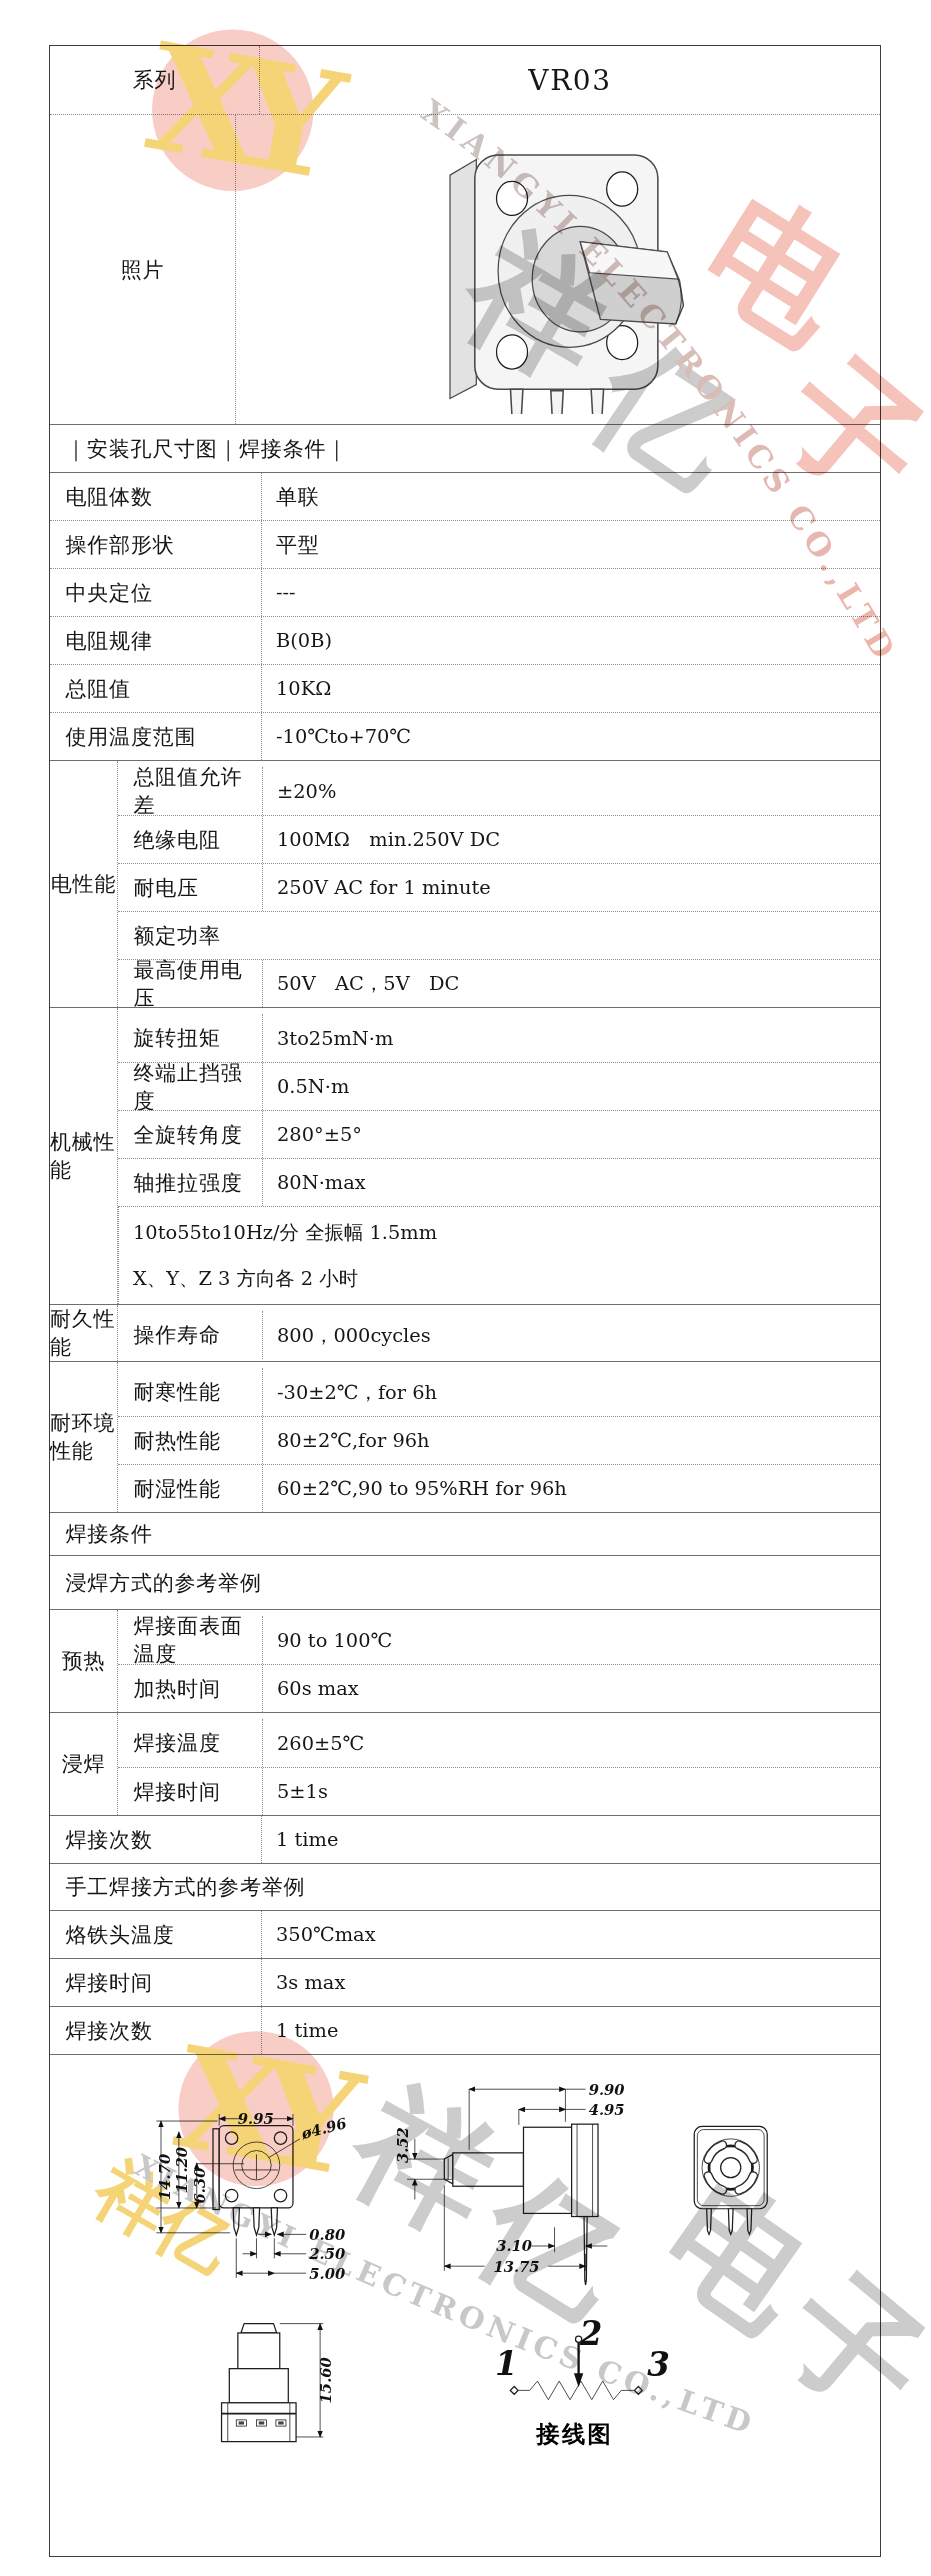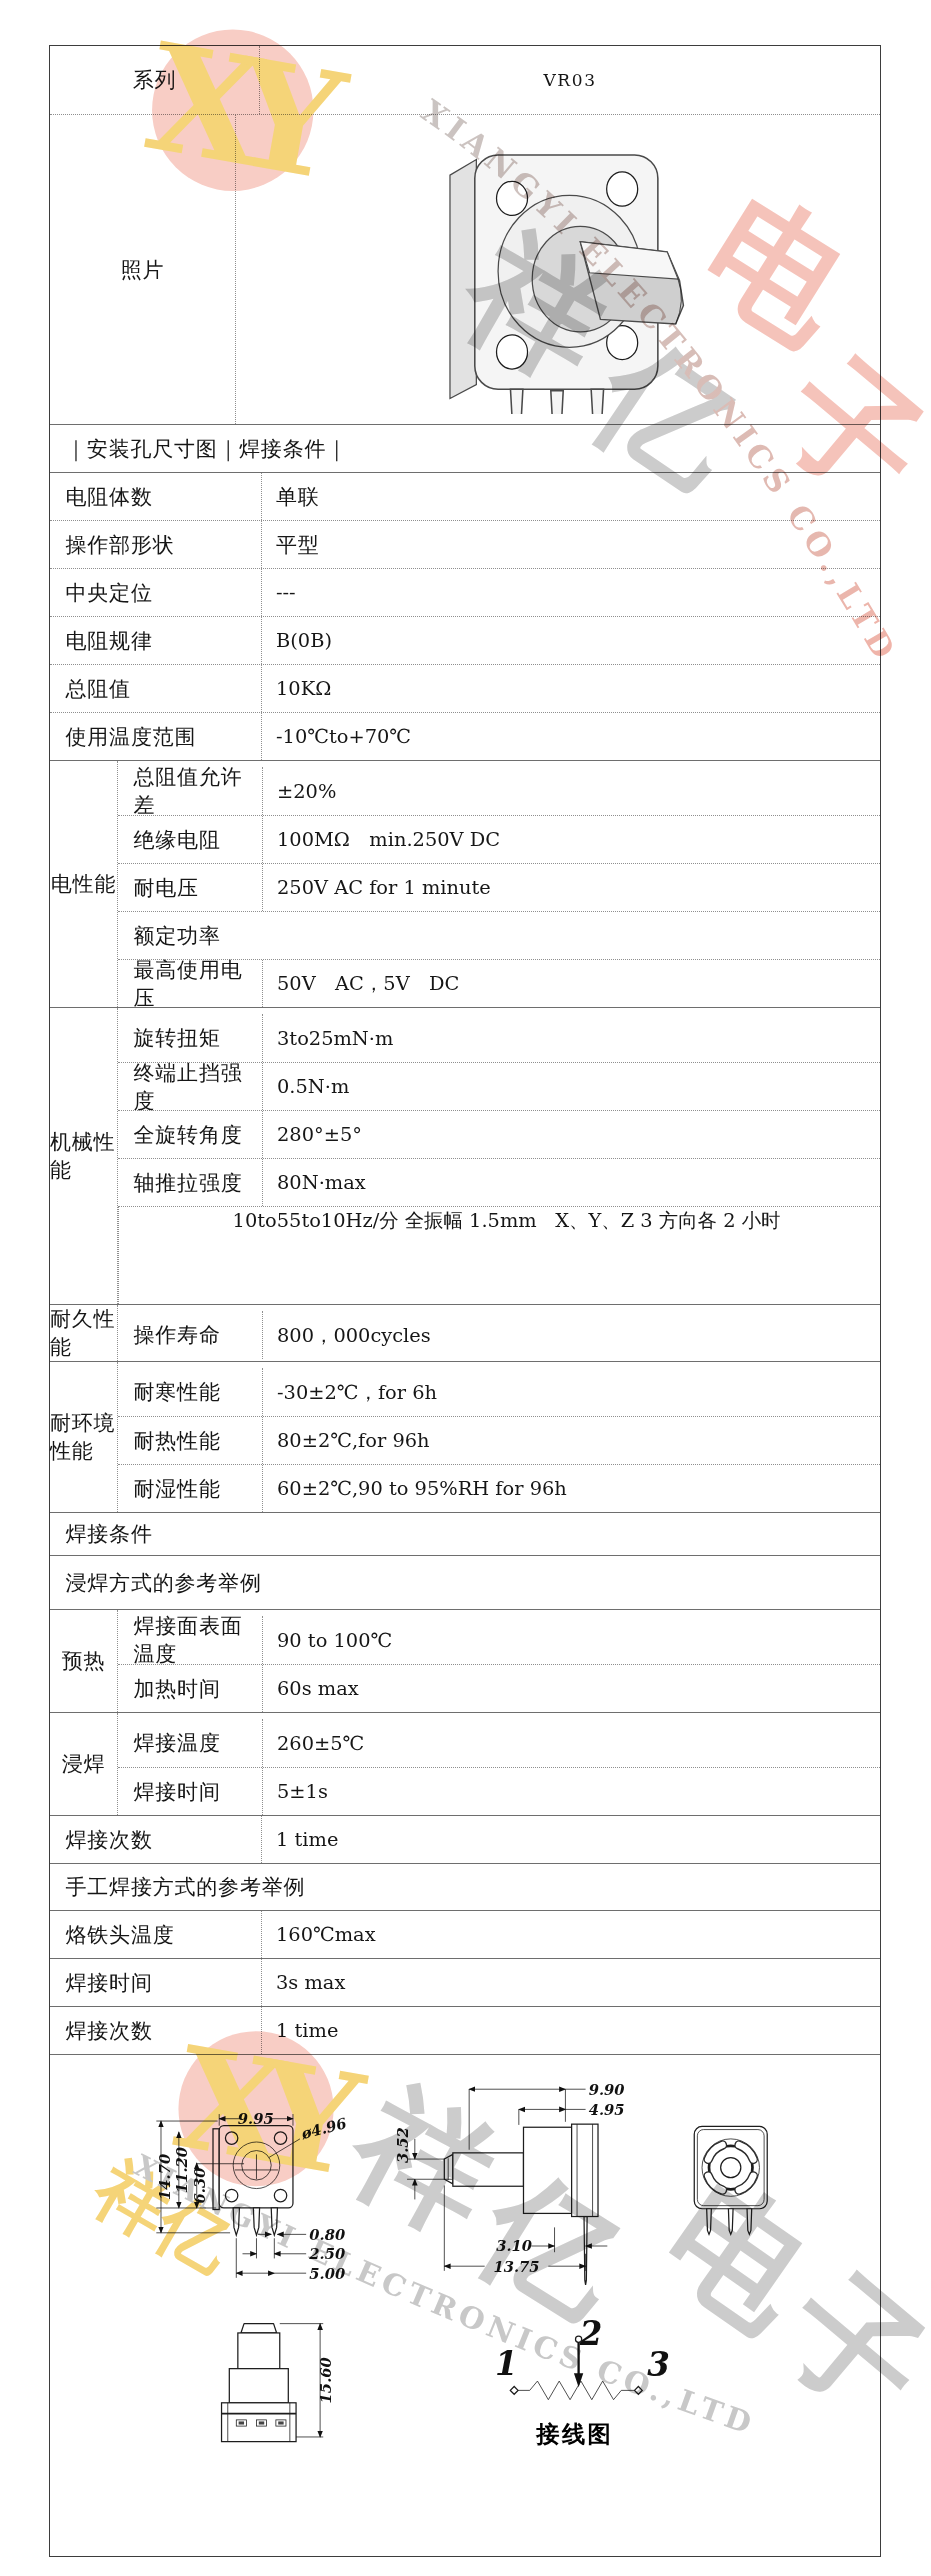--- a/index.html
+++ b/index.html
@@ -20,22 +20,22 @@
   .cc{justify-content:center;}
   .pl{padding-left:15.5px;}
   .val{padding-left:14px;flex:1 1 auto;}
   .vl{border-left:0.8px dotted #8f8f8f;}
   .w270{flex:0 0 209px;} .w239{flex:0 0 185px;} .w272{flex:0 0 211px;}
   .w87{flex:0 0 68px;}  .w185{flex:0 0 144px;}
   .h88{height:68px;} .h399{height:310px;} .h62{height:48px;} .h126{height:98px;}
   .h56{height:43px;} .h70{height:54px;} .h60{height:47px;} .hdraw{height:501px;}
   .zh{font-size:21px;letter-spacing:0.8px;}
   .en{font-size:19.4px;font-family:"DejaVu Serif","Liberation Serif",serif;}
-  .big{font-size:17px;letter-spacing:1.6px;}
-  .two{flex-direction:row;align-items:flex-start;justify-content:center;gap:18.6px;}
+  .big{font-size:28px;letter-spacing:1.6px;}
+  .two{flex-direction:column;align-items:flex-start;justify-content:center;gap:18.6px;}
   .gcell{border-right:0.8px dotted #8f8f8f;}
   .photo-cell{position:relative;flex:1 1 auto;}
   .drow{position:relative;border-top:0.8px solid #6e6e6e;}
 
   
   svg text{font-family:"DejaVu Serif","Liberation Serif",serif;}
   .lnf{stroke:#1d1d1d;stroke-width:1.6;fill:#ffffff;}
   .lnt{stroke:#1d1d1d;stroke-width:1;fill:none;}
   .dim{font-size:19px;font-weight:bold;font-style:italic;fill:#111;}
   .term{font-size:42px;font-weight:bold;font-style:italic;fill:#111;}
@@ -233,21 +233,21 @@
   <div class="row sl h62">
     <div class="cell pl w272 zh">焊接次数</div>
     <div class="cell val vl en">1 time</div>
   </div>
 
   <div class="row sl h60">
     <div class="cell pl zh" style="flex:1">手工焊接方式的参考举例</div>
   </div>
   <div class="row sl h62">
     <div class="cell pl w272 zh">烙铁头温度</div>
-    <div class="cell val vl en">160℃max</div>
+    <div class="cell val vl en">350℃max</div>
   </div>
   <div class="row sl h62">
     <div class="cell pl w272 zh">焊接时间</div>
     <div class="cell val vl en">3s max</div>
   </div>
   <div class="row sl h62">
     <div class="cell pl w272 zh">焊接次数</div>
     <div class="cell val vl en">1 time</div>
   </div>
 

